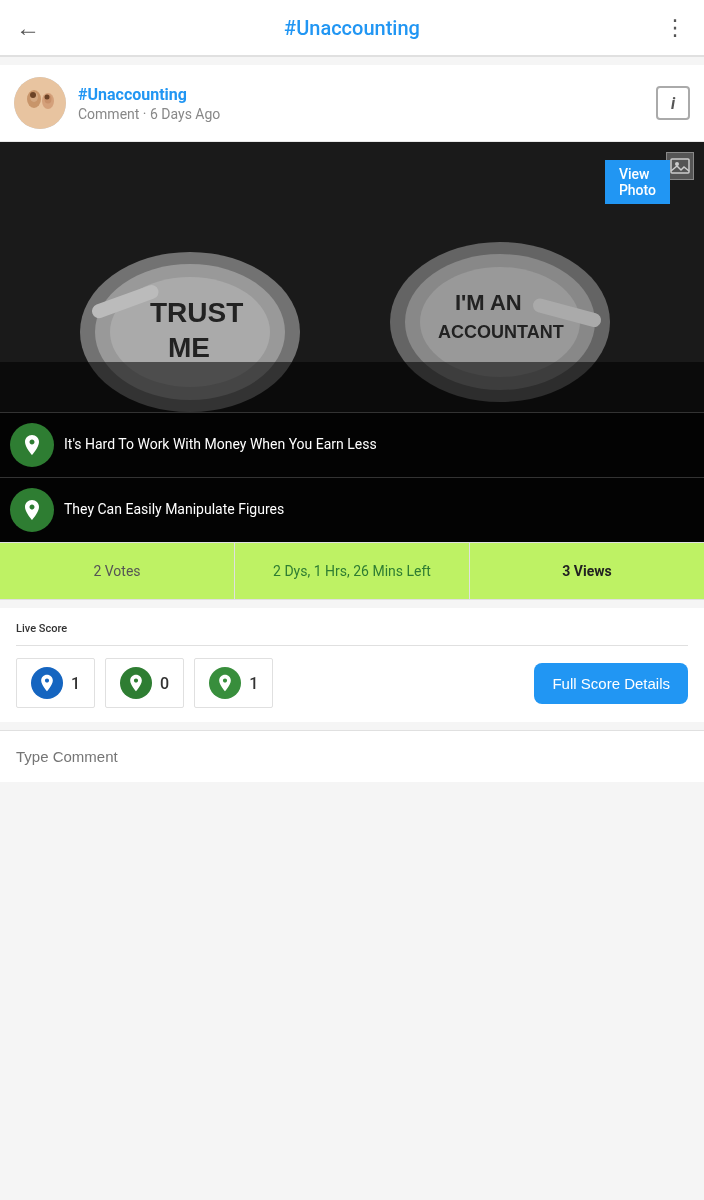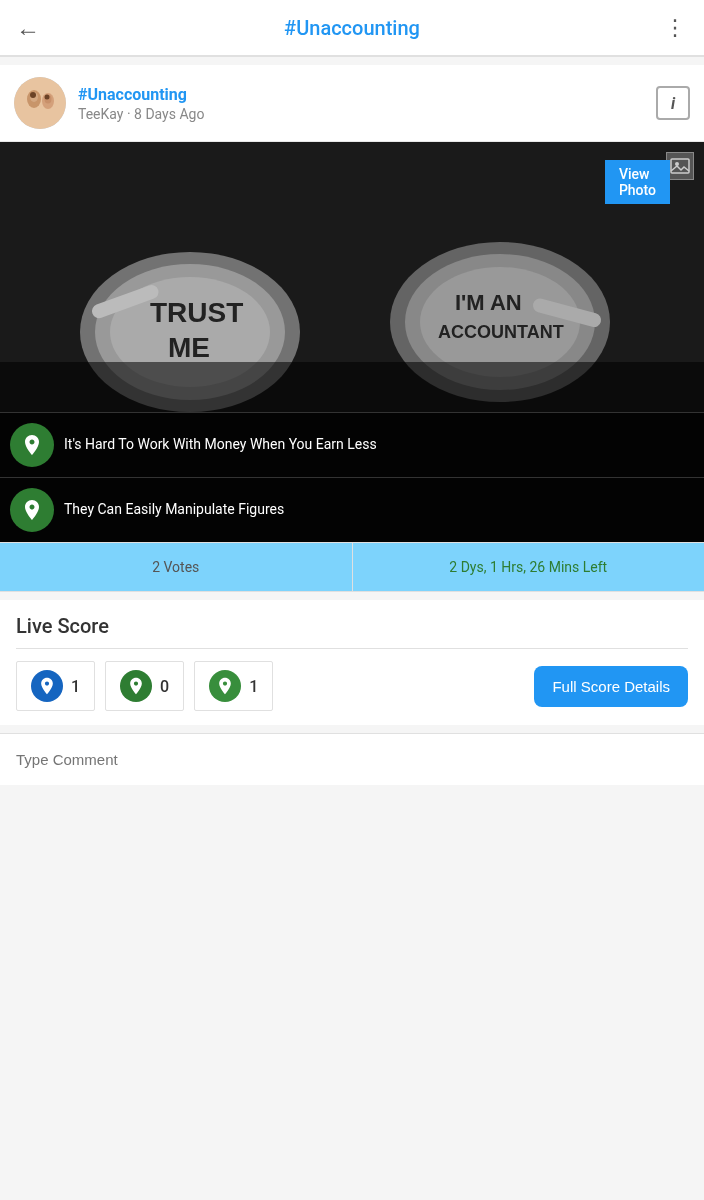--- a/index.html
+++ b/index.html
@@ -79,36 +79,36 @@
     .check-badge {
       position: absolute; bottom: 0; right: 0;
       width: 16px; height: 16px; border-radius: 50%;
       background: #2196F3; border: 2px solid #fff;
       display: flex; align-items: center; justify-content: center;
     }
     .option-text { color: #fff; font-size: 14px; flex: 1; line-height: 1.4; }
 
     
     .stats-bar {
-      display: flex; align-items: flex-end; background: #7dd3fc;
+      display: flex; align-items: flex-end; background: #bef264;
       border-top: 1px solid #e0e0e0; border-bottom: 1px solid #e0e0e0;
-      height: 50px;
+      height: 58px;
     }
     .stat-cell {
       flex: 1; display: flex; align-items: center; justify-content: center;
       font-size: 14px; color: #555; height: 100%;
       border-right: 1px solid #e0e0e0;
     }
     .stat-cell:last-child { border-right: none; }
     .stat-cell.green-text { color: #2E7D32; }
     .stat-cell.bold-text { font-weight: bold; color: #222; }
 
     
     .live-score-section { background: #fff; padding: 14px 16px; margin-top: 8px; }
-    .live-score-title { font-size: 20px; font-weight: 500; color: #333; margin-bottom: 12px; border-bottom: 1px solid #e0e0e0; padding-bottom: 10px;}
+    .live-score-title { font-size: 11px; font-weight: 500; color: #333; margin-bottom: 12px; border-bottom: 1px solid #e0e0e0; padding-bottom: 10px;}
     .live-score-row { display: flex; align-items: center; gap: 10px; }
     .score-item {
       display: flex; align-items: center; gap: 8px;
       border: 1px solid #e0e0e0; padding: 8px 14px;
       border-radius: 2px;
     }
     .score-icon {
       width: 32px; height: 32px; border-radius: 50%;
       display: flex; align-items: center; justify-content: center;
     }
@@ -161,21 +161,21 @@
         <ellipse cx="34" cy="24" rx="6" ry="8" fill="#d4a07a"></ellipse>
         <ellipse cx="20" cy="20" rx="4" ry="5" fill="#d4a882"></ellipse>
         <ellipse cx="34" cy="22" rx="3.5" ry="4.5" fill="#c8906a"></ellipse>
         <circle cx="19" cy="18" r="3" fill="#6b4226"></circle>
         <circle cx="33" cy="20" r="2.5" fill="#6b4226"></circle>
       </svg>
     </div>
     <div class="post-meta">
       <div class="post-channel">#Unaccounting</div>
       <div class="post-author">
-        <span>TeeKay</span> · <span>8 Days Ago</span>
+        <span>Comment</span> · <span>6 Days Ago</span>
       </div>
     </div>
     <div class="info-btn">i</div>
   </div>
 
 
   <div class="photo-area">
 
     <svg width="704" height="400" viewBox="0 0 704 400" style="position:absolute;top:0;left:0;">
       <rect width="704" height="400" fill="#1a1a1a"></rect>
@@ -230,20 +230,21 @@
         </div>
         <span class="option-text">They Can Easily Manipulate Figures</span>
       </div>
 
     </div>
   </div>
 
   <div class="stats-bar">
     <div class="stat-cell">2 Votes</div>
     <div class="stat-cell green-text">2 Dys, 1 Hrs, 26 Mins Left</div>
+    <div class="stat-cell bold-text">3 Views</div>
   </div>
 
 </div>
 
 <div class="live-score-section">
   <div class="live-score-title">Live Score</div>
   <div class="live-score-row">
 
     <div class="score-item">
       <div class="score-icon blue">

